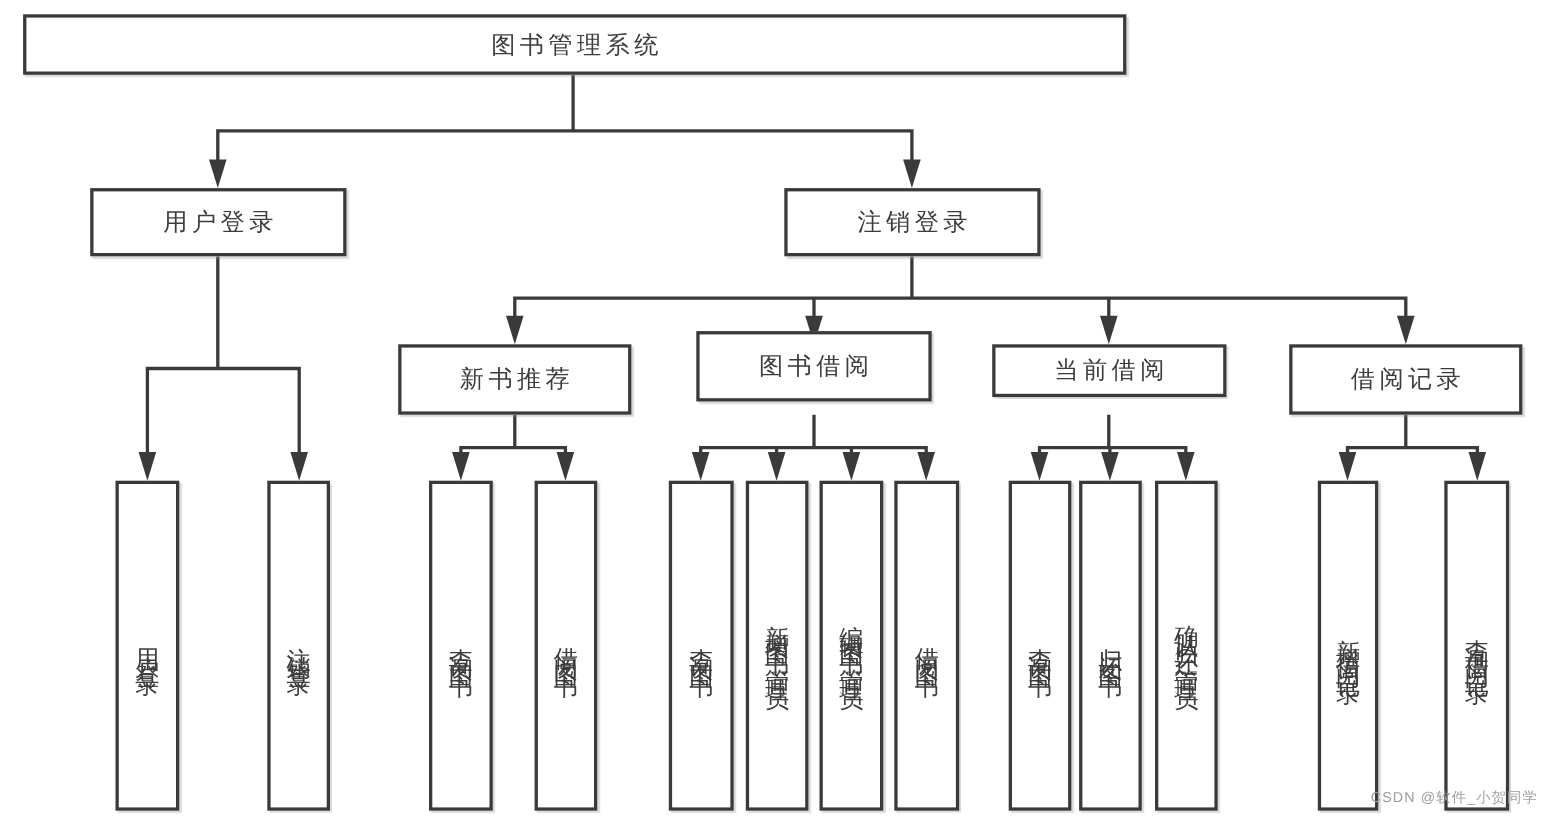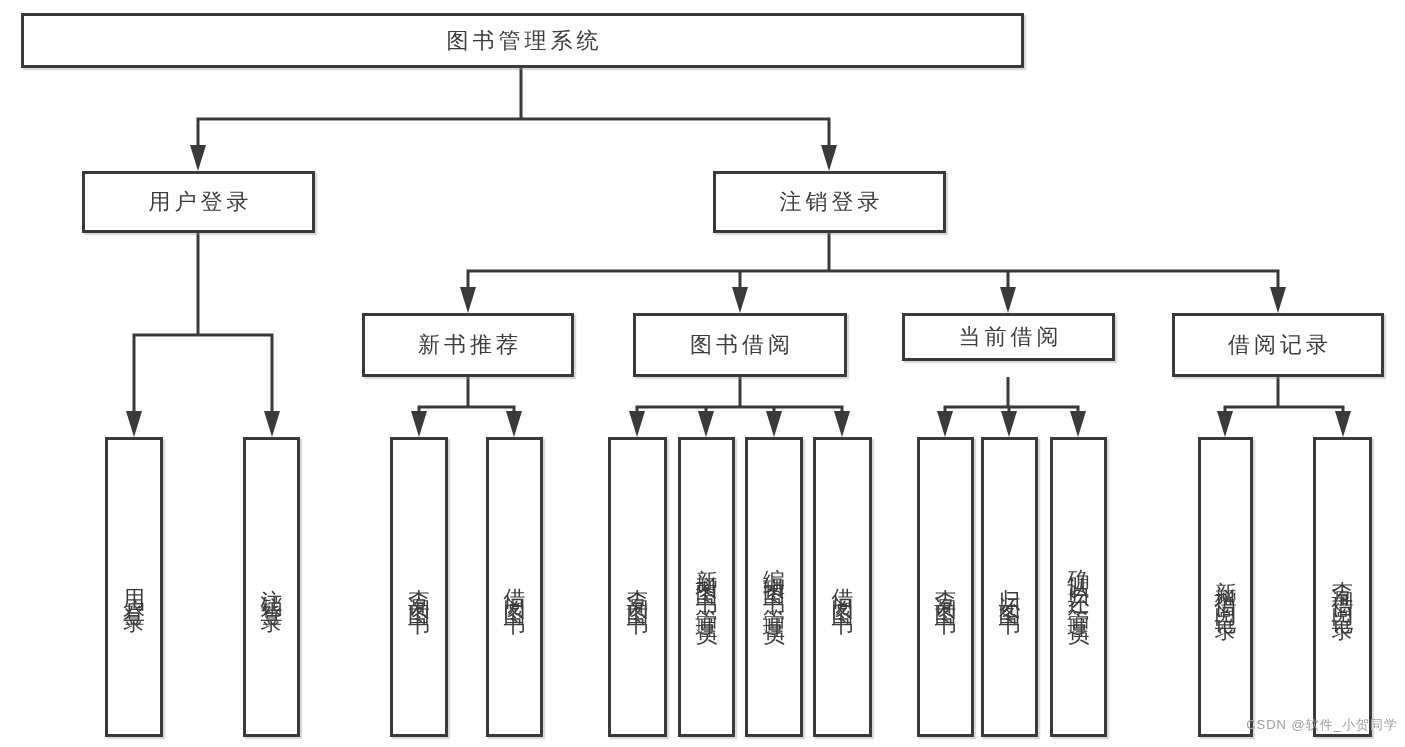--- a/index.html
+++ b/index.html
@@ -95,21 +95,21 @@
       </div>
       <div class="node h-box" style="left: 82px; top: 171px; width: 233px; height: 62px;">
         <span class="label">用户登录</span>
       </div>
       <div class="node h-box" style="left: 713px; top: 171px; width: 233px; height: 62px;">
         <span class="label">注销登录</span>
       </div>
       <div class="node h-box" style="left: 362px; top: 313px; width: 212px; height: 64px; align-items: center;">
         <span class="label">新书推荐</span>
       </div>
-      <div class="node h-box" style="left: 633px; top: 313px; width: 214px; height: 64px;">
+      <div class="node h-box" style="left: 633px; top: 301px; width: 214px; height: 64px;">
         <span class="label">图书借阅</span>
       </div>
       <div class="node h-box" style="left: 902px; top: 313px; width: 213px; height: 48px;">
         <span class="label">当前借阅</span>
       </div>
       <div class="node h-box" style="left: 1172px; top: 313px; width: 212px; height: 64px;">
         <span class="label">借阅记录</span>
       </div>
       <div class="node v-box" style="left: 105px; top: 437px; width: 58px; height: 300px;">
         <span class="label">用户登录</span>

